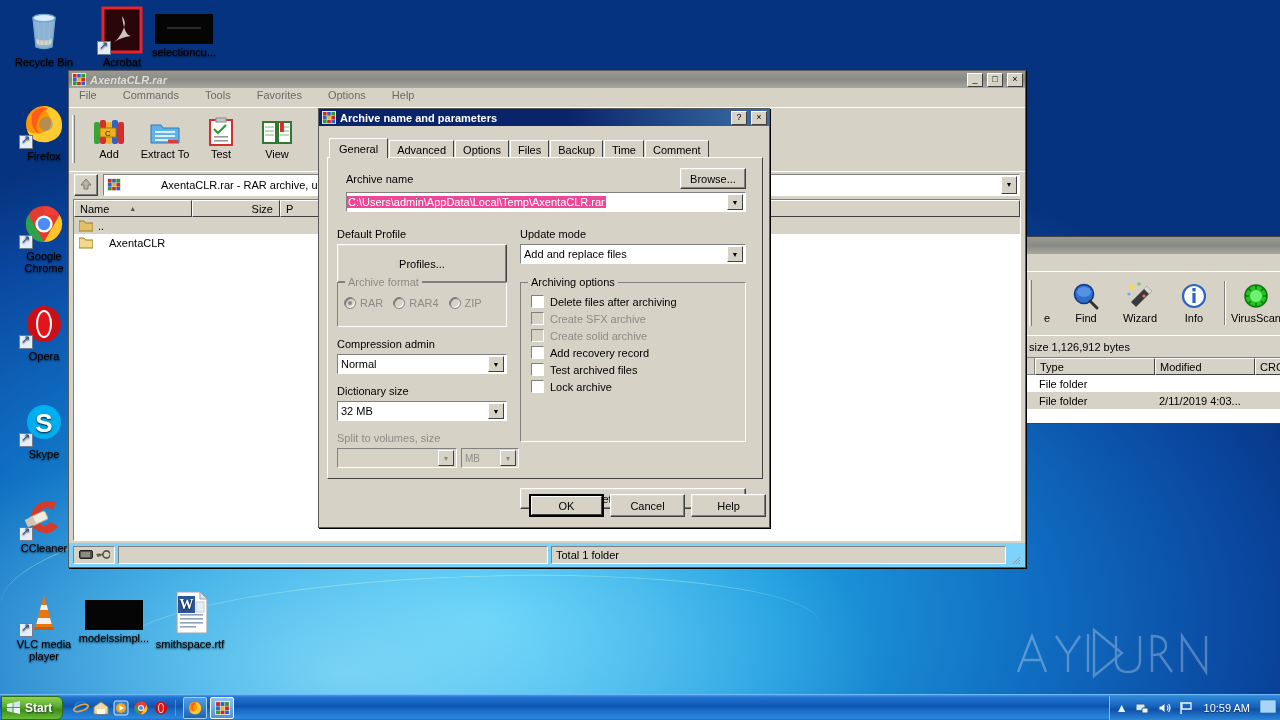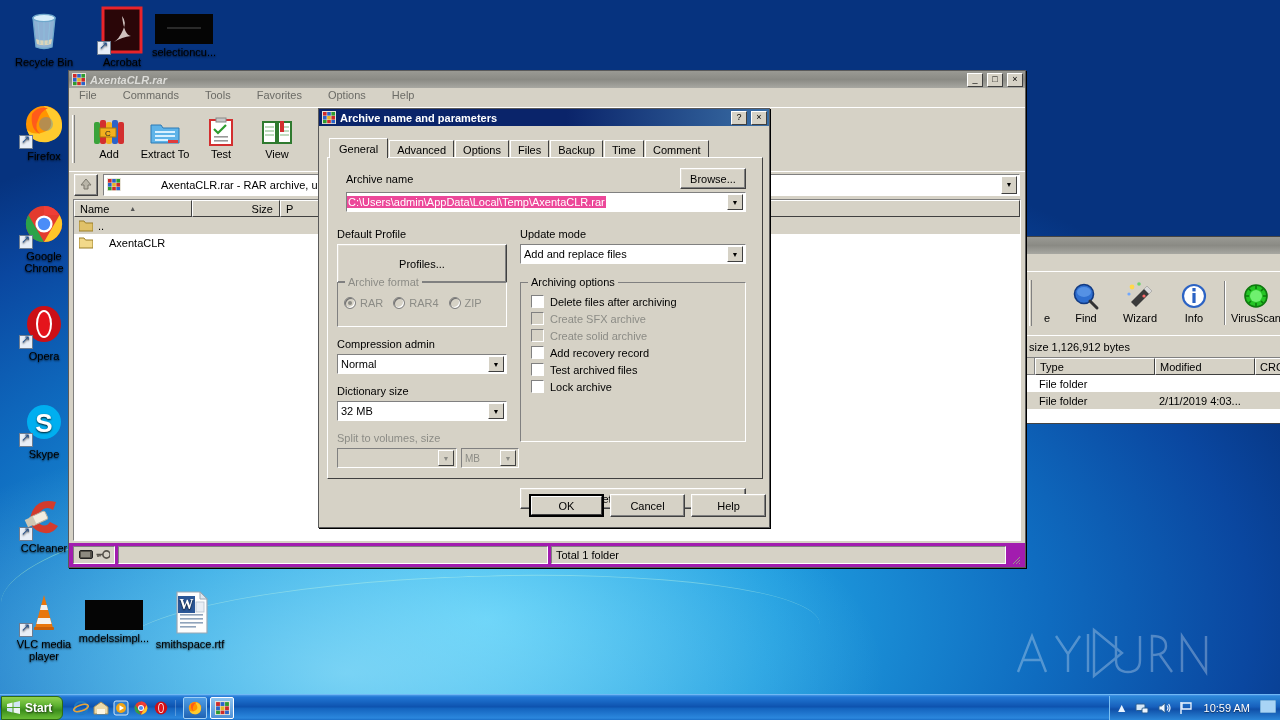--- a/index.html
+++ b/index.html
@@ -523,21 +523,21 @@
     <div style="display:flex;align-items:center;height:17px;padding-left:5px;gap:16px;">
       <span style="width:14px;height:12px;display:inline-block;">
         <svg width="14" height="12" viewBox="0 0 14 12">
             <path d="M0 1 H5 L6.5 3 H14 V11 H0 Z" fill="#f2d98a" stroke="#9b7f28"></path>
           </svg>
       </span>
       <span style="font-size:11px;">AxentaCLR</span>
     </div>
   </div>
 
-  <div style="position:absolute;left:0;right:0;bottom:0;height:24px;background:#a21caf;display:flex;align-items:center;gap:3px;padding:0 4px;">
+  <div style="position:absolute;left:0;right:0;bottom:0;height:24px;background:#7dd3fc;display:flex;align-items:center;gap:3px;padding:0 4px;">
     <div class="sunken" style="width:42px;height:18px;background:#d6d2c6;display:flex;align-items:center;justify-content:center;gap:3px;">
       <span>
         <svg width="14" height="9" viewBox="0 0 14 9">
             <rect x="0.5" y="0.5" width="13" height="8" rx="1.5" fill="#55524a" stroke="#222"></rect>
             <rect x="2" y="2" width="9" height="5" fill="#8d8a80"></rect>
           </svg>
       </span>
       <span>
         <svg width="14" height="9" viewBox="0 0 14 9">
             <circle cx="10.5" cy="4.5" r="3.6" fill="none" stroke="#55524a" stroke-width="1.6"></circle>

